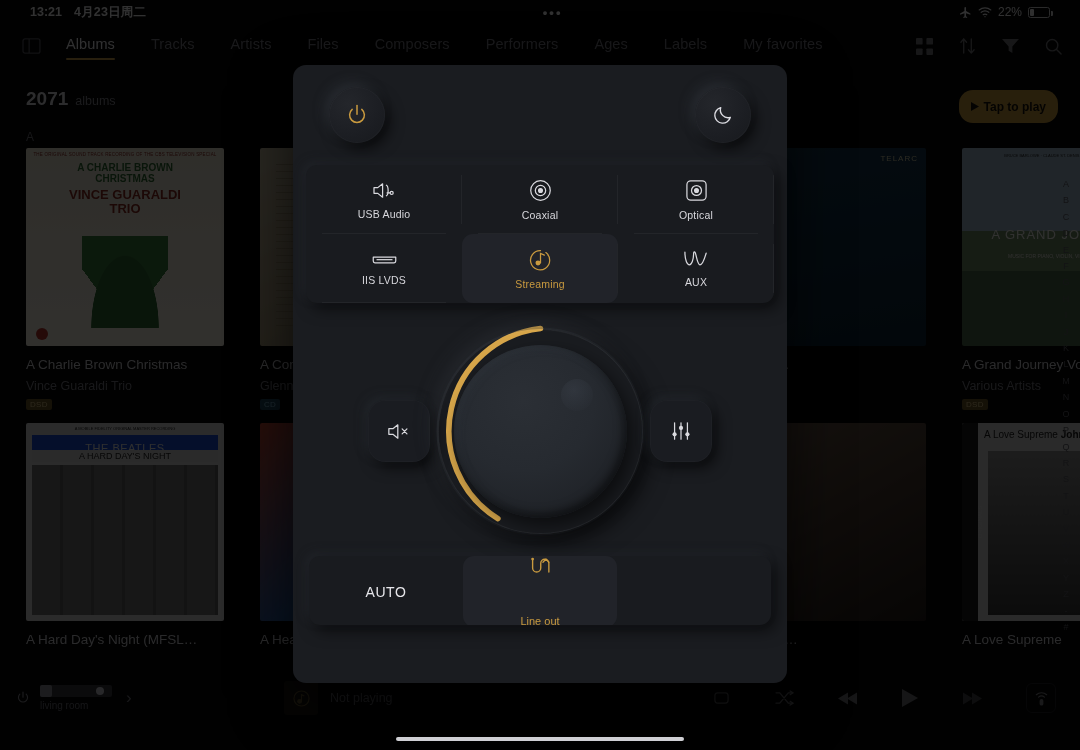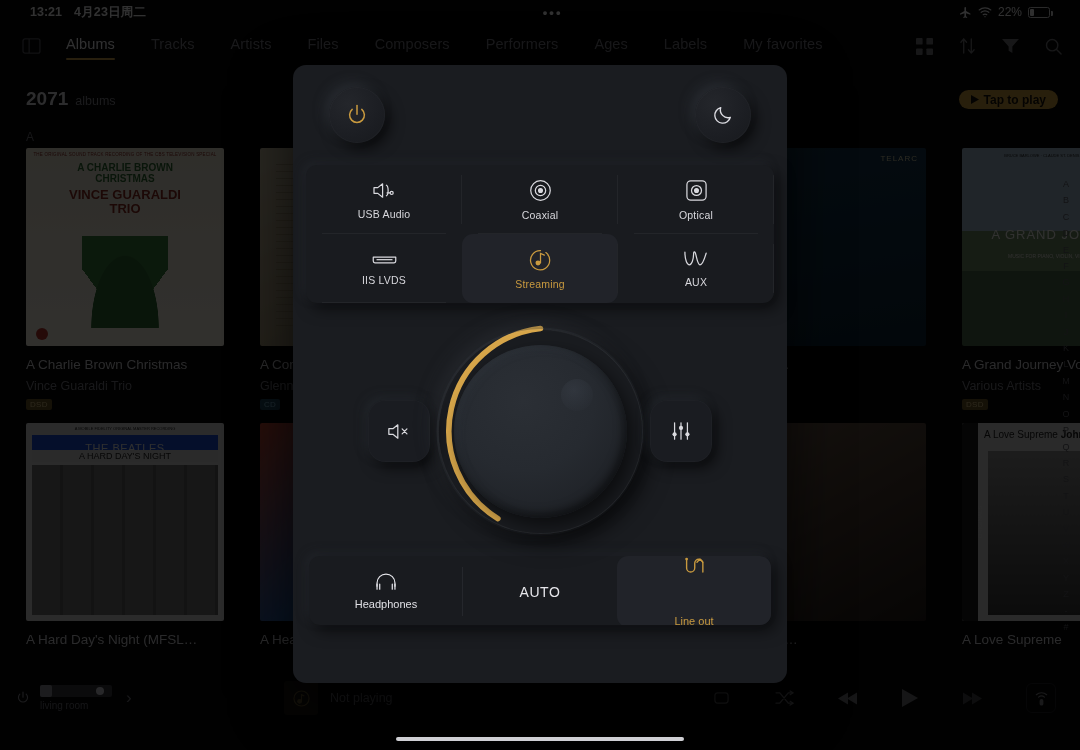--- a/index.html
+++ b/index.html
@@ -52,21 +52,21 @@
   }
   .nav-actions{ display:flex; align-items:center; gap:26px; padding-right:4px; }
   .nav-actions .ic{ opacity:.62; }
 
   
   .countrow{ position:absolute; top:88px; left:26px; z-index:5; display:flex; align-items:baseline; gap:7px; }
   .count-num{ font-size:19px; font-weight:700; color:#dcdce0; }
   .count-lbl{ font-size:12.5px; color:#86868e; }
   .tap-play{
     position:absolute; top:90px; right:22px; z-index:6;
-    background:#c99a3f; color:#17130a; border-radius:14px; height:19px;
+    background:#c99a3f; color:#17130a; border-radius:14px; height:33px;
     display:flex; align-items:center; gap:5px; padding:0 12px;
     font-size:12px; font-weight:600;
   }
   .sec-letter{ position:absolute; top:130px; left:26px; font-size:12px; color:#6d6d75; z-index:5;}
 
   
   .grid{
     position:absolute; top:148px; left:26px; right:46px; z-index:4;
     display:grid; grid-template-columns:repeat(5,1fr); gap:12px 36px;
   }
@@ -602,29 +602,20 @@
           <line x1="13" y1="3" x2="13" y2="21"></line>
           <line x1="20" y1="3" x2="20" y2="21"></line>
         <circle cx="6" cy="15.6" r="2.3" fill="#d9d9de" stroke="none"></circle>
         <circle cx="13" cy="8.6" r="2.3" fill="#d9d9de" stroke="none"></circle>
         <circle cx="20" cy="15.6" r="2.3" fill="#d9d9de" stroke="none"></circle>
       </svg>
     </div>
   </div>
 
   <div class="out-bar">
-    <div class="out div">
-      <span>
-        <svg width="24" height="19" viewBox="0 0 26 20" fill="none" stroke="#e2e2e7" stroke-width="1.35" stroke-linecap="round">
-          <path d="M3.3 14V10.5a9.7 9.7 0 0 1 19.4 0V14"></path>
-          <path d="M3.3 11.8v5.4M6.2 11.8v5.4M19.8 11.8v5.4M22.7 11.8v5.4"></path>
-        </svg>
-      </span>
-      <span class="out-lbl">Headphones</span>
-    </div>
     <div class="out auto">
       <span class="out-lbl">AUTO</span>
     </div>
     <div class="out sel">
       <span>
         <svg width="24" height="21" viewBox="0 0 26 22" fill="none" stroke="#c99a3f" stroke-width="1.5" stroke-linecap="round" stroke-linejoin="round">
           <path d="M5 3v9.5a4.4 4.4 0 0 0 8.8 0V7.6a4.4 4.4 0 0 1 8.8 0V17"></path>
           <path d="M19.4 6.4L22.6 3l3.2 3.4" transform="translate(-3.2,0)"></path>
           <circle cx="5" cy="3" r="1.5" fill="#c99a3f" stroke="none"></circle>
         </svg>

